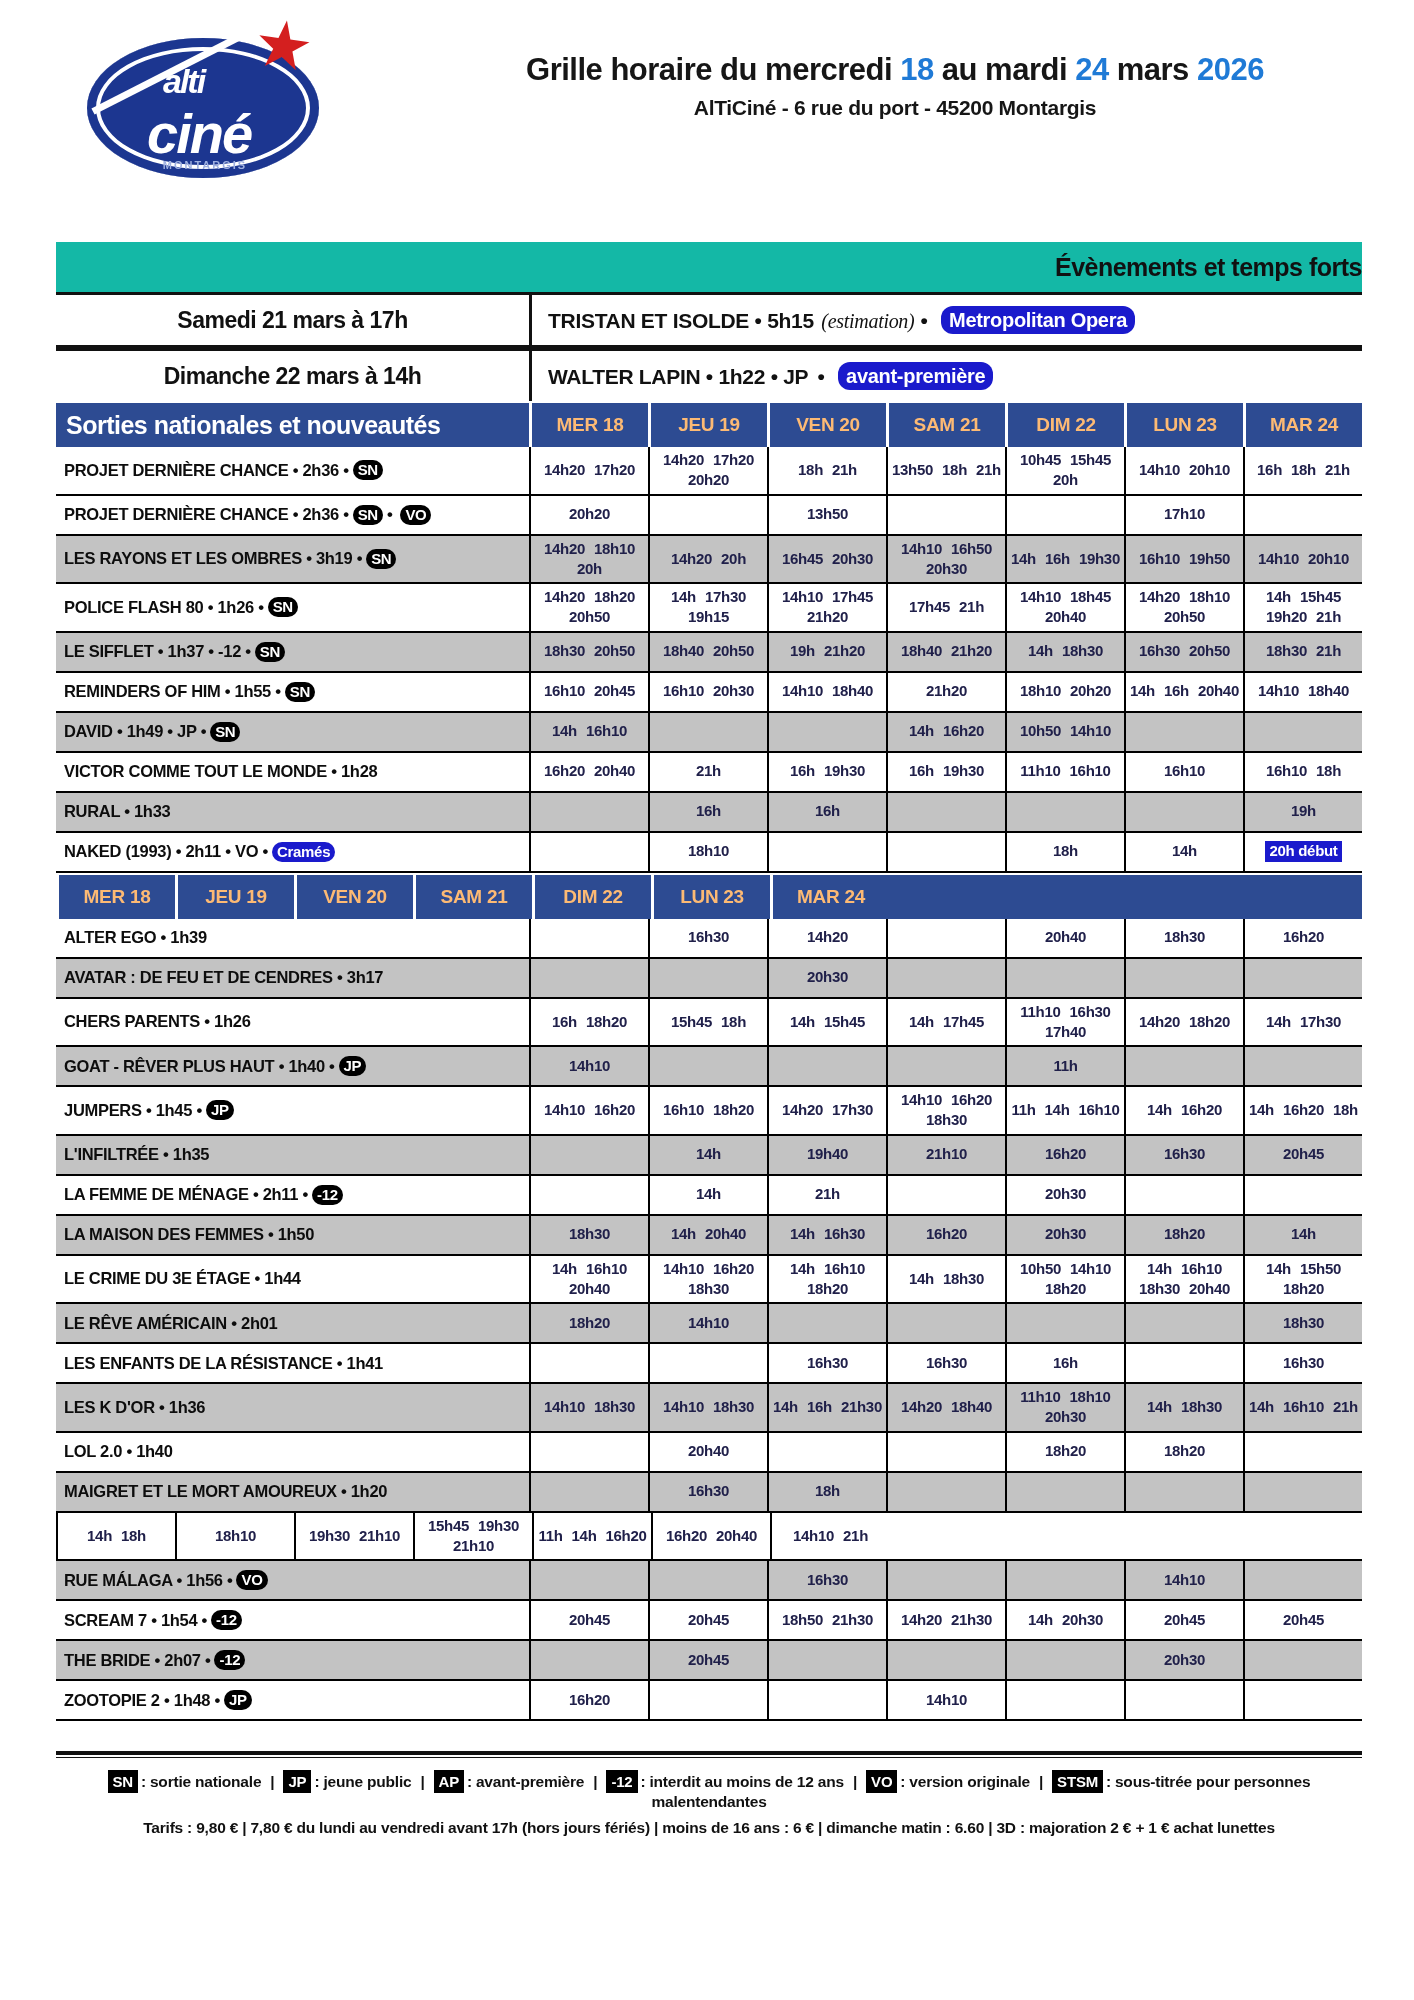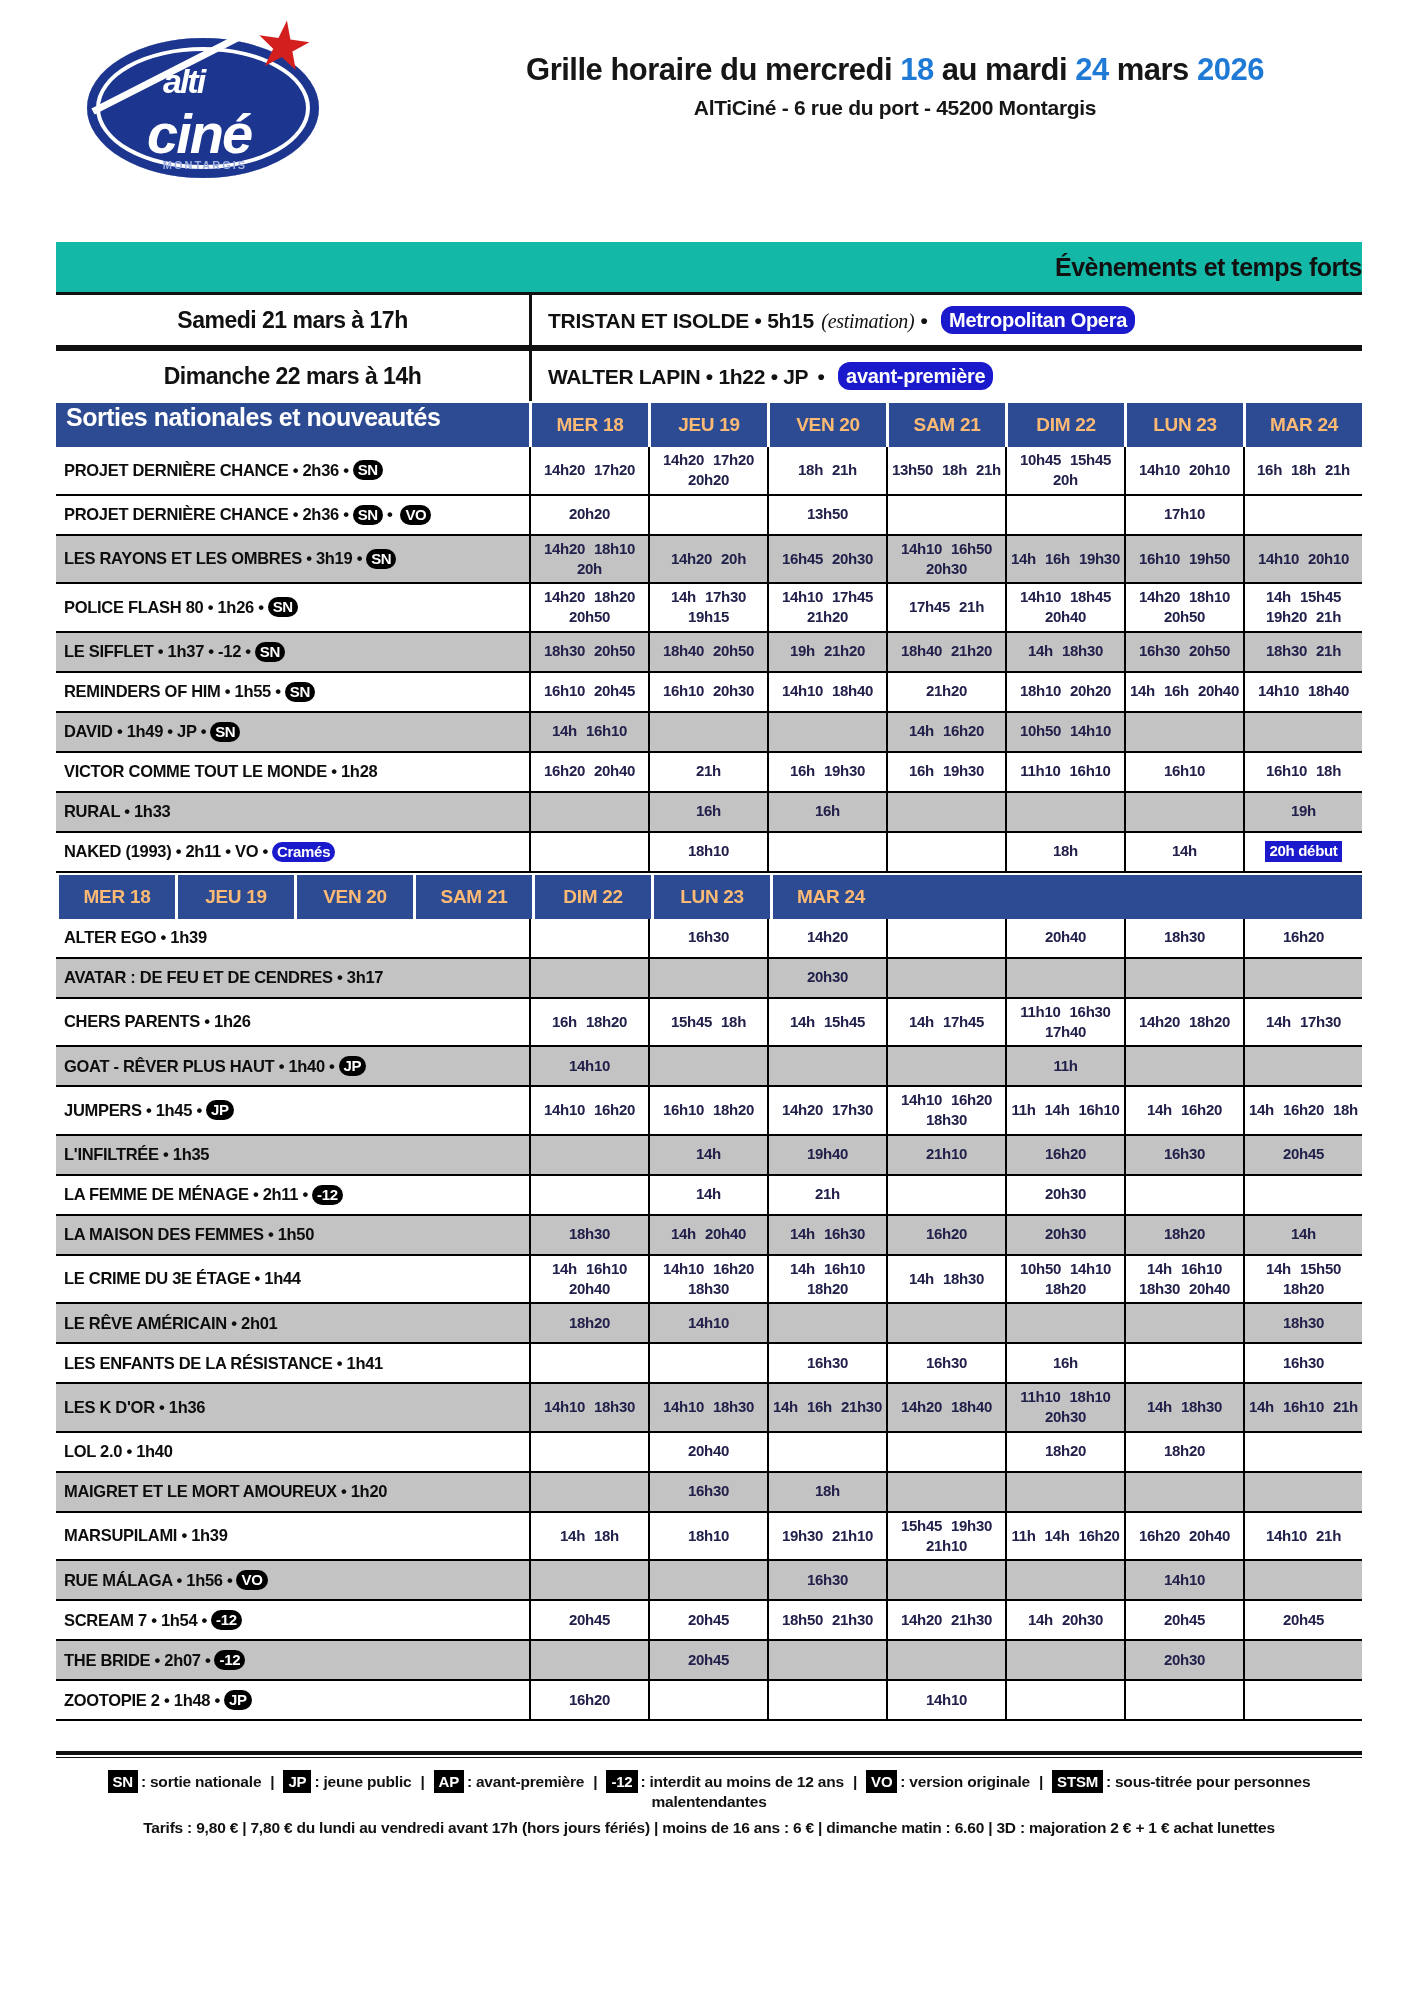--- a/index.html
+++ b/index.html
@@ -44,21 +44,21 @@
 
   
   .badge{display:inline-block;color:#fff;font-weight:bold;padding:0 5px;margin-left:4px;
         font-size:15px;line-height:20px;vertical-align:1px;border-radius:12px;}
   .badge.black{background:#000;}
   .badge.blue{background:#1a1acc;}
   .evbadge{font-size:20px;line-height:26px;padding:1px 8px;}
 
   
   .section{margin-top:2px;}
-  .sec-header{display:flex;background:#2d4b92;height:44px;align-items:flex-start;margin-top:2px;}
+  .sec-header{display:flex;background:#2d4b92;height:44px;align-items:center;margin-top:2px;}
   .sec-title{width:473px;box-sizing:border-box;padding-left:10px;color:#fff;font-size:25px;
         font-weight:bold;letter-spacing:-0.5px;}
   .sec-day{width:119px;box-sizing:border-box;border-left:3px solid #fff;color:#fdba74;
         text-align:center;font-size:19px;font-weight:bold;line-height:44px;height:44px;
         letter-spacing:-0.3px;}
   .film-row{display:flex;border-bottom:2px solid #000;min-height:38px;align-items:stretch;}
   .film-row.gray{background:#c3c3c3;}
   .film-name{width:473px;box-sizing:border-box;display:flex;align-items:center;
         padding:2px 4px 2px 8px;font-size:16.5px;font-weight:bold;letter-spacing:-0.3px;
         color:#0d0d0d;}
@@ -780,23 +780,20 @@
             </div>
             <div class="day-cell">
               <span class="time">18h</span>
             </div>
             <div class="day-cell"></div>
             <div class="day-cell"></div>
             <div class="day-cell"></div>
             <div class="day-cell"></div>
           </div>
           <div class="film-row">
-            <div class="film-name">
-              <span class="lbl">MARSUPILAMI • 1h39</span>
-            </div>
             <div class="day-cell">
               <span class="time">14h</span>
               <span class="time">18h</span>
             </div>
             <div class="day-cell">
               <span class="time">18h10</span>
             </div>
             <div class="day-cell">
               <span class="time">19h30</span>
               <span class="time">21h10</span>

